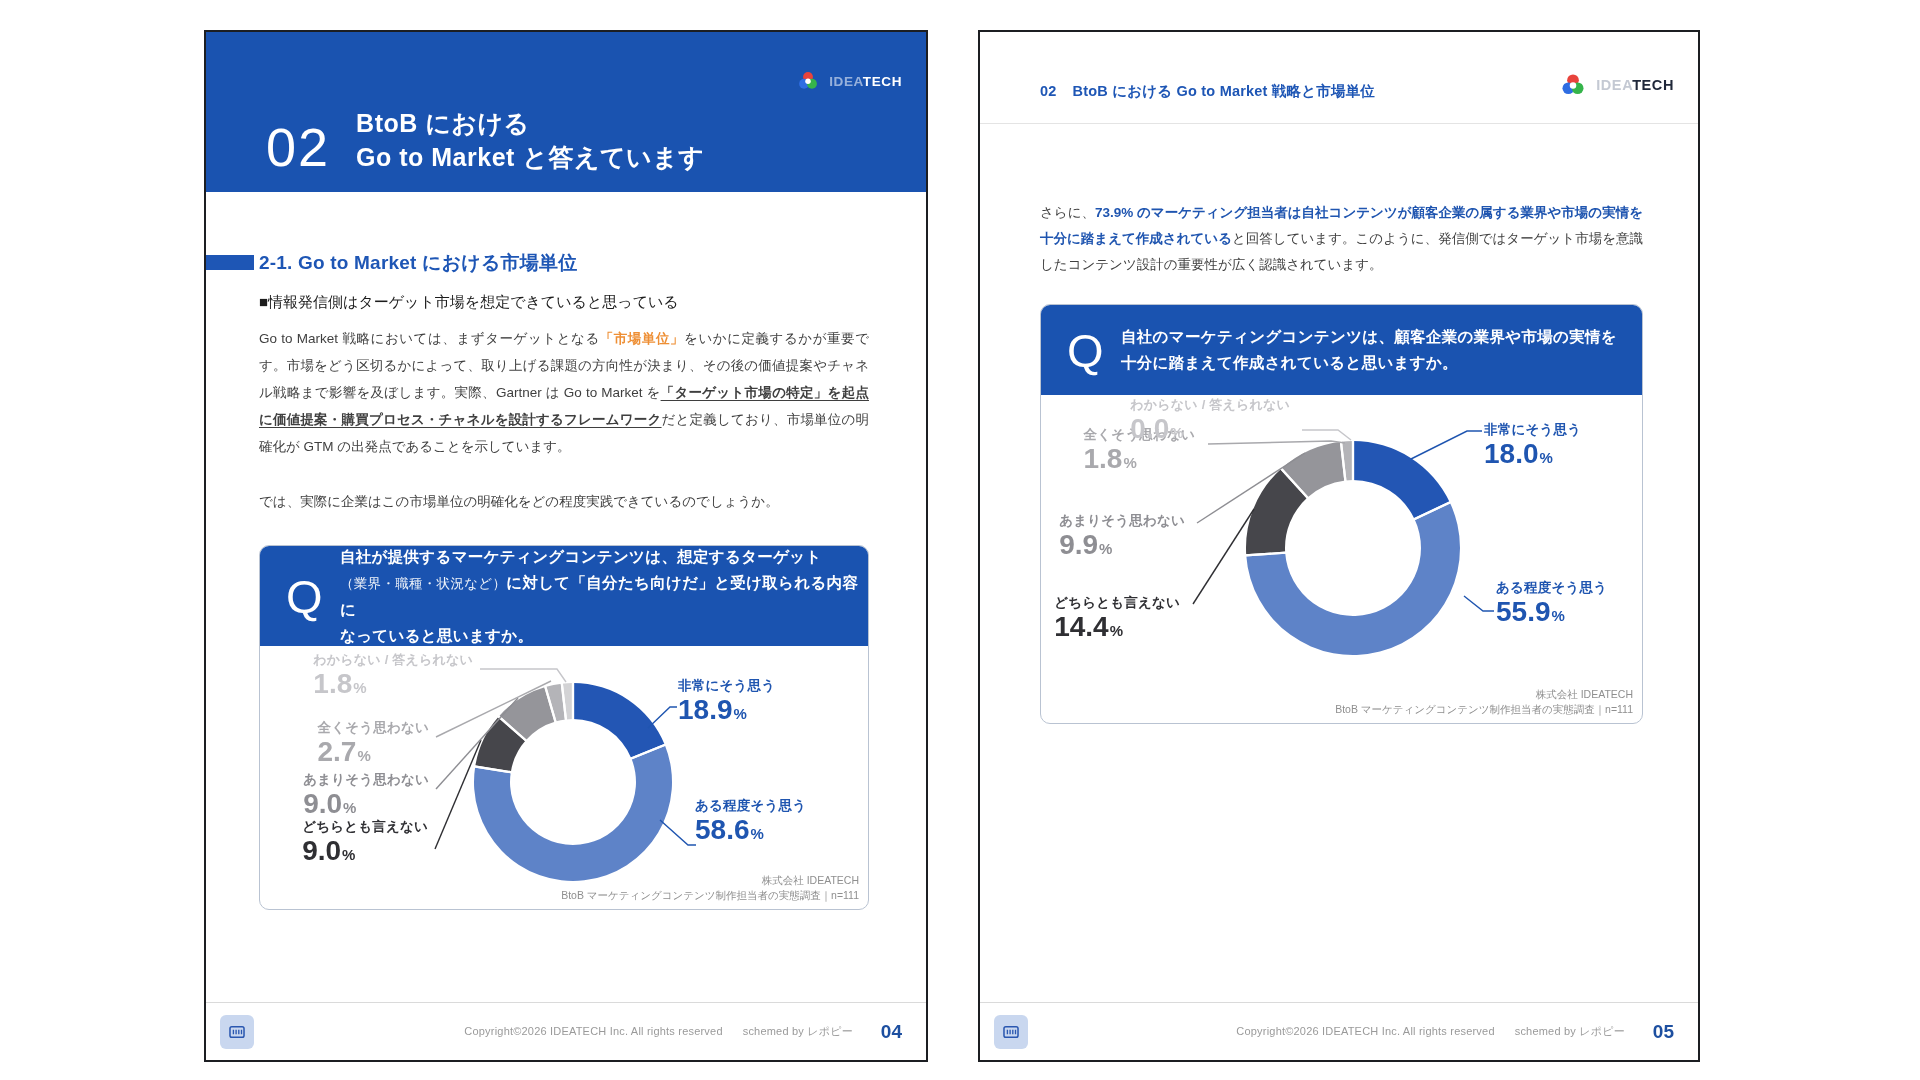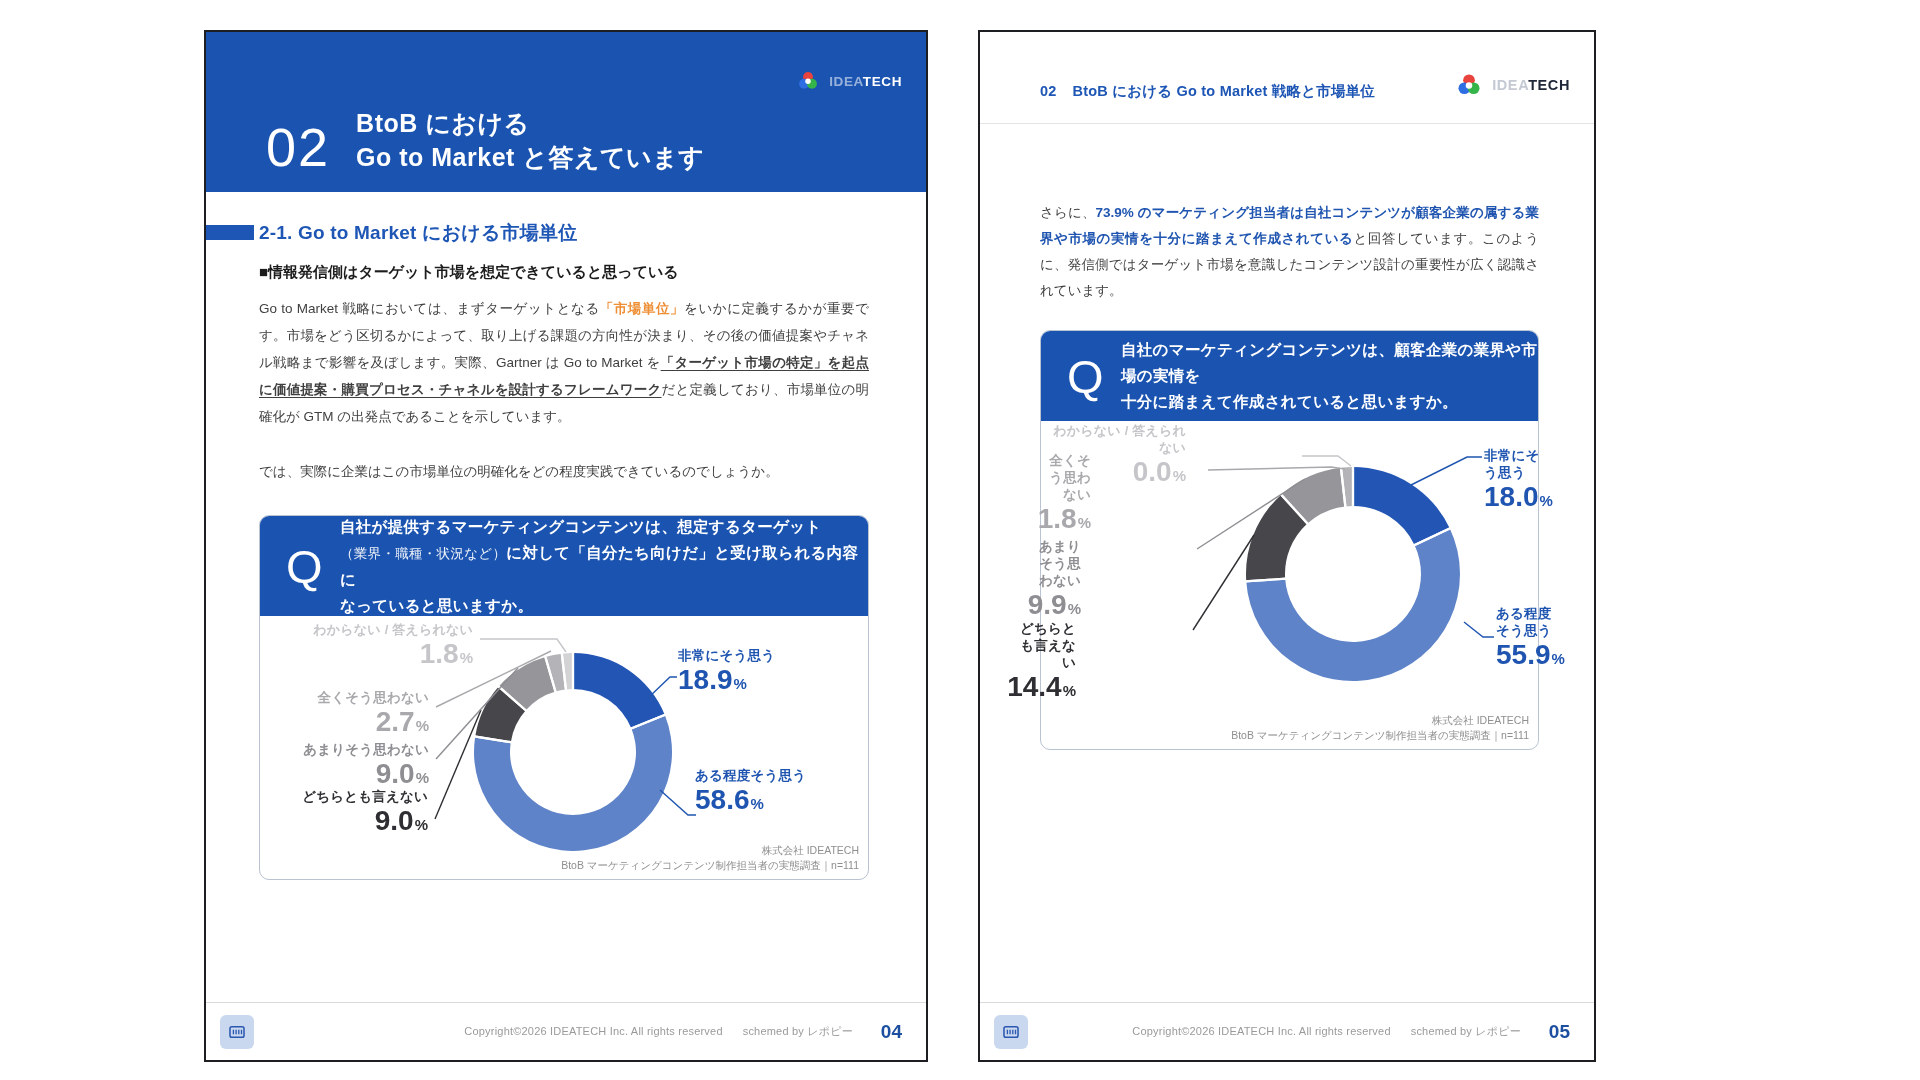--- a/index.html
+++ b/index.html
@@ -3,46 +3,46 @@
 <meta charset="utf-8">
 <style>
   * { margin:0; padding:0; box-sizing:border-box; }
   html,body { width:1920px; height:1080px; background:#ffffff; overflow:hidden;
               font-family:"Liberation Sans","DejaVu Sans",sans-serif; }
   .stage { position:relative; width:1920px; height:1080px; background:#fff; }
 
   .page { position:absolute; top:30px; height:1032px; background:#fff;
           border:2px solid #1c1e22; }
   .page-l { left:204px; width:724px; }
-  .page-r { left:978px; width:618px; }
+  .page-r { left:978px; width:722px; }
 
   
   .banner { position:relative; height:160px; background:#1a53b0; display:flex;
             align-items:flex-end; padding:0 0 16px 60px; }
   .ch-num { color:#fff; font-size:54px; font-weight:300; letter-spacing:2px; line-height:58px; }
   .ch-title { margin-left:26px; color:#fff; font-size:25px; font-weight:700;
               line-height:34px; padding-bottom:2px; letter-spacing:0.5px; }
 
   .logo { position:absolute; display:flex; align-items:center; gap:10px; }
   .logo-light { top:38px; right:24px; }
   .logo-dark  { top:40px; right:24px; }
   .logo-text { font-size:13.5px; font-weight:700; letter-spacing:0.6px; }
   .logo-dark .logo-text { font-size:14.5px; }
   .logo-light .logo-idea { color:rgba(255,255,255,0.55); }
   .logo-light .logo-tech { color:#ffffff; }
   .logo-dark  .logo-idea { color:#c4c9d3; }
   .logo-dark  .logo-tech { color:#20283a; }
 
   
   .content { padding:0 57px 0 53px; }
-  .section-row { position:relative; margin:28px 0 0 -53px; padding-left:53px; }
+  .section-row { position:relative; margin:58px 0 0 -53px; padding-left:53px; }
   .section-row::before { content:""; position:absolute; left:0; top:5px; width:48px;
                          height:15px; background:#1e56b5; }
   .section-title { color:#1e56b5; font-size:19px; font-weight:700; letter-spacing:0.2px; }
-  .subheading { margin-top:17px; color:#1c1c1c; font-size:15px; font-weight:700; }
+  .subheading { margin-top:17px; color:#1c1c1c; font-size:15px; font-weight:400; }
 
   .paragraphs { margin-top:13px; }
   .para { font-size:13.5px; line-height:27px; color:#3f3f3f; text-align:justify; }
   .para + .para { margin-top:28px; }
   .pr .para { line-height:26px; }
   .sg-o { color:#ee8f35; font-weight:700; }
   .sg-b { color:#1f55b0; font-weight:700; }
   .sg-u { font-weight:700; text-decoration:underline; text-underline-offset:3px; }
   .sg-l { font-weight:400; font-size:13.5px;margin-top:20px; }
 
@@ -59,21 +59,21 @@
   .qtext { margin-left:80px; color:#fff; font-size:15.5px; font-weight:700;
            line-height:26px; letter-spacing:0.3px; }
   .qtext .sg-l { color:rgba(255,255,255,0.93); }
 
   .chart-area { position:relative; }
   .chart-area-l { height:263px; }
   .chart-area-r { height:328px; }
   .donut-svg { position:absolute; left:0; top:0; }
 
   .cl { position:absolute; }
-  .cl-r { text-align:right; }
+  .cl-r { }
   .cl-name { font-size:13.5px; font-weight:700; line-height:17px; letter-spacing:0.2px; }
   .cl-name-sm { font-size:13px; }
   .cl-value { font-size:28px; font-weight:700; line-height:30px; margin-top:1px; }
   .cl-pct { font-size:15px; font-weight:700; margin-left:1px; }
 
   .source { position:absolute; right:9px; bottom:6px; text-align:right;
             font-size:10.5px; line-height:15px; color:#8f8f8f; }
 
   
   .r-header { position:relative; height:92px; border-bottom:1px solid #e4e4e4; }

